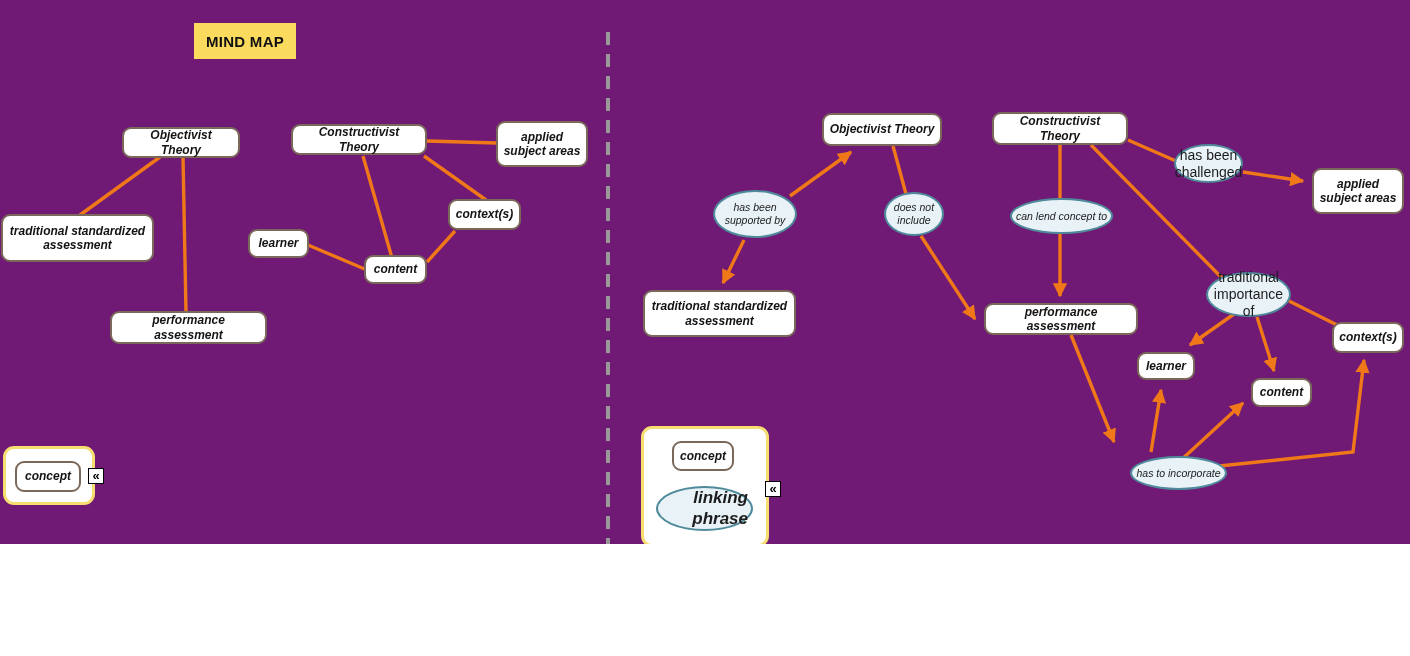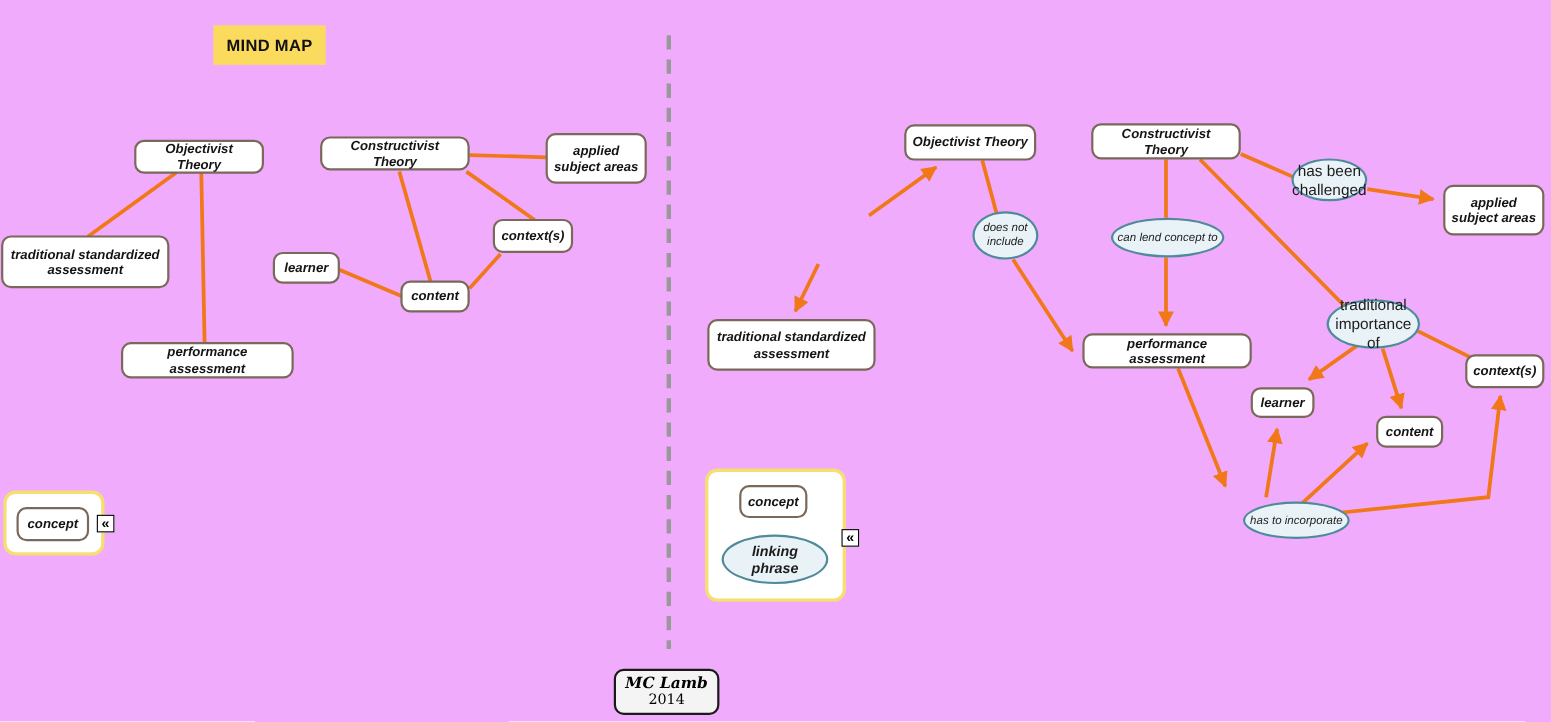--- a/index.html
+++ b/index.html
@@ -1,16 +1,16 @@
 <!DOCTYPE html>
 <html><head>
 <meta charset="utf-8">
 <style>
   html,body{margin:0;padding:0;background:#fff;}
-  #canvas{position:relative;width:1410px;height:656px;background:#f0abfc;overflow:hidden;
+  #canvas{position:relative;width:1410px;height:544px;background:#701a75;overflow:hidden;
           font-family:"Liberation Sans",sans-serif;}
   #edges{position:absolute;left:0;top:0;z-index:1;}
   .concept-box{position:absolute;box-sizing:border-box;z-index:2;background:#fff;
     border:2.5px solid #7a695a;border-radius:9px;display:flex;align-items:center;justify-content:center;
     text-align:center;font-style:italic;font-weight:bold;font-size:12px;line-height:1.2;color:#141414;
     padding:2px 5px;}
   .link-ellipse{position:absolute;box-sizing:border-box;z-index:2;background:#e8f2f7;
     border:2.5px solid #4f8a9b;border-radius:50%;display:flex;align-items:center;justify-content:center;
     text-align:center;font-style:italic;font-size:10.5px;line-height:1.2;color:#1c1c1c;padding:3px;}
   .link-ellipse.upright{font-style:normal;font-size:14px;}
@@ -83,33 +83,34 @@
 
   <div class="concept-box" style="left:822px;top:113px;width:120px;height:33px;">Objectivist Theory</div>
   <div class="concept-box" style="left:992px;top:112px;width:136px;height:33px;">Constructivist Theory</div>
   <div class="concept-box" style="left:643px;top:290px;width:153px;height:47px;">traditional standardized assessment</div>
   <div class="concept-box" style="left:984px;top:303px;width:154px;height:32px;">performance assessment</div>
   <div class="concept-box" style="left:1137px;top:352px;width:58px;height:28px;">learner</div>
   <div class="concept-box" style="left:1251px;top:378px;width:61px;height:29px;">content</div>
   <div class="concept-box" style="left:1332px;top:322px;width:72px;height:31px;">context(s)</div>
   <div class="concept-box" style="left:1312px;top:168px;width:92px;height:46px;">applied subject areas</div>
 
+  <div class="link-ellipse" style="left:713px;top:190px;width:84px;height:48px;">has been supported by</div>
   <div class="link-ellipse" style="left:884px;top:192px;width:60px;height:44px;">does not include</div>
   <div class="link-ellipse" style="left:1010px;top:198px;width:103px;height:36px;">can lend concept to</div>
   <div class="link-ellipse upright" style="left:1174px;top:144px;width:69px;height:39px;">has been challenged</div>
   <div class="link-ellipse upright" style="left:1206px;top:272px;width:85px;height:45px;">traditional importance of</div>
   <div class="link-ellipse" style="left:1083px;top:456px;width:97px;height:34px;margin-left:47px;">has to incorporate</div>
 
   <div class="legend-frame" style="left:3px;top:446px;width:92px;height:59px;"></div>
   <div class="concept-box" style="left:15px;top:461px;width:66px;height:31px;">concept</div>
   <div class="collapse-btn" style="left:88px;top:468px;">«</div>
 
   <div class="legend-frame" style="left:641px;top:426px;width:128px;height:121px;"></div>
   <div class="concept-box" style="left:672px;top:441px;width:62px;height:30px;">concept</div>
-  <div class="link-ellipse" style="left:656px;top:486px;width:97px;height:45px;font-weight:bold;font-size:13px;">linking phrase</div>
+  <div class="link-ellipse" style="left:656px;top:486px;width:97px;height:45px;font-weight:bold;font-size:17px;text-align:right;">linking phrase</div>
   <div class="collapse-btn" style="left:765px;top:481px;">«</div>
 
   <div class="signature-box" style="left:558px;top:608px;width:96px;height:42px;">
     <div class="sig-name">MC Lamb</div>
     <div class="sig-year">2014</div>
   </div>
 
 </div>
 
 </body></html>

